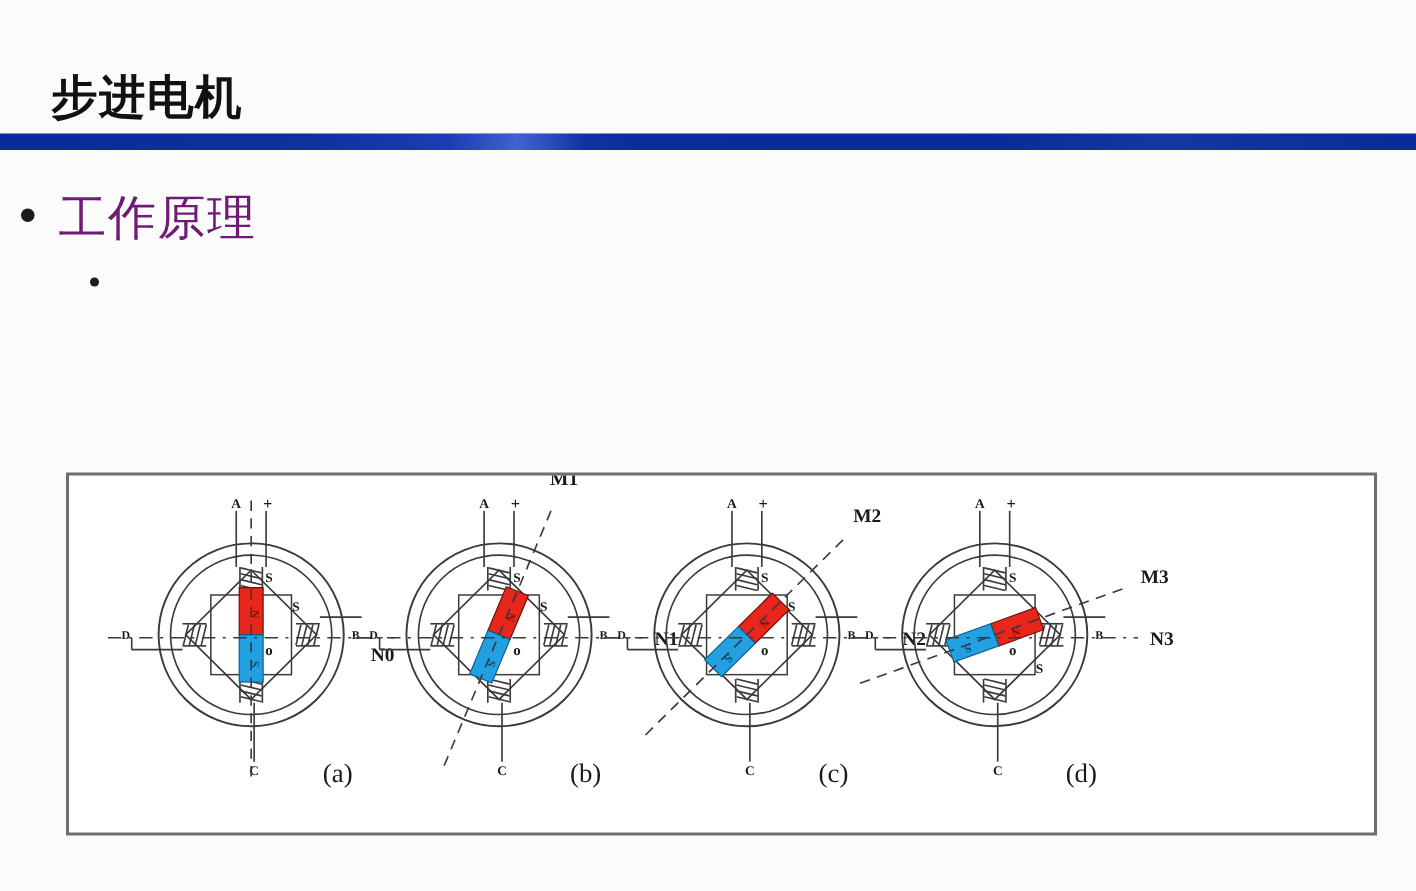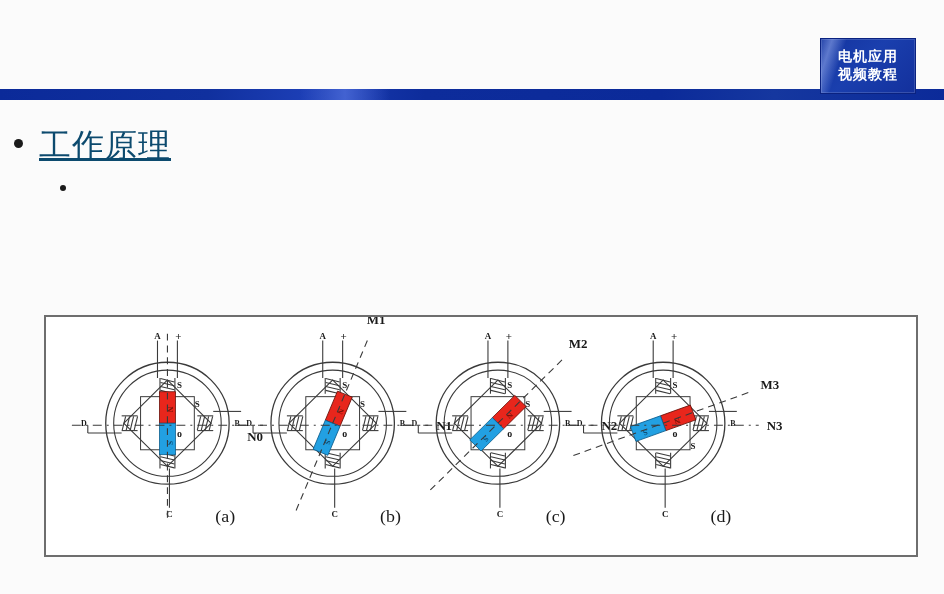--- a/index.html
+++ b/index.html
@@ -48,21 +48,21 @@
   }
   
   .bullet-l1{
     position:absolute;left:14px;top:124px;
     display:flex;align-items:baseline;gap:16px;
   }
   .dot-l1{
     width:9px;height:9px;border-radius:50%;background:#1a1a1a;
     display:inline-block;position:relative;top:-8px;
   }
-  .txt-l1{font-size:32px;color:#0c4a6e;letter-spacing:1px;font-family:"Liberation Sans", sans-serif;text-decoration:underline;}
+  .txt-l1{font-size:32px;color:#701a75;letter-spacing:1px;font-family:"Liberation Sans", sans-serif;}
   .bullet-l2{
     position:absolute;left:60px;top:192px;
     display:flex;align-items:baseline;gap:14px;
   }
   .dot-l2{
     width:6px;height:6px;border-radius:50%;background:#1a1a1a;
     display:inline-block;position:relative;top:-7px;
   }
   .txt-l2{font-size:24px;color:#151515;letter-spacing:1px;font-family:"Liberation Sans", sans-serif;}
   
@@ -70,26 +70,23 @@
     position:absolute;left:44px;top:315px;width:874px;height:242px;
     background:#fff;border:2px solid #6e6e6e;
     box-sizing:border-box;
   }
   .figure-svg{display:block;width:100%;height:100%;}
 </style>
 </head>
 <body>
 
 <div class="slide-header">
+  <div class="slide-title">步进电机</div>
   <div class="header-rule">
     <div class="header-rule-sheen"></div>
-  </div>
-  <div class="brand-badge">
-    <div class="brand-line">电机应用</div>
-    <div class="brand-line">视频教程</div>
   </div>
 </div>
 
 <div class="bullet-l1">
   <span class="dot-l1"></span>
   <span class="txt-l1">工作原理</span>
 </div>
 <div class="bullet-l2">
   <span class="dot-l2"></span>
 </div>

